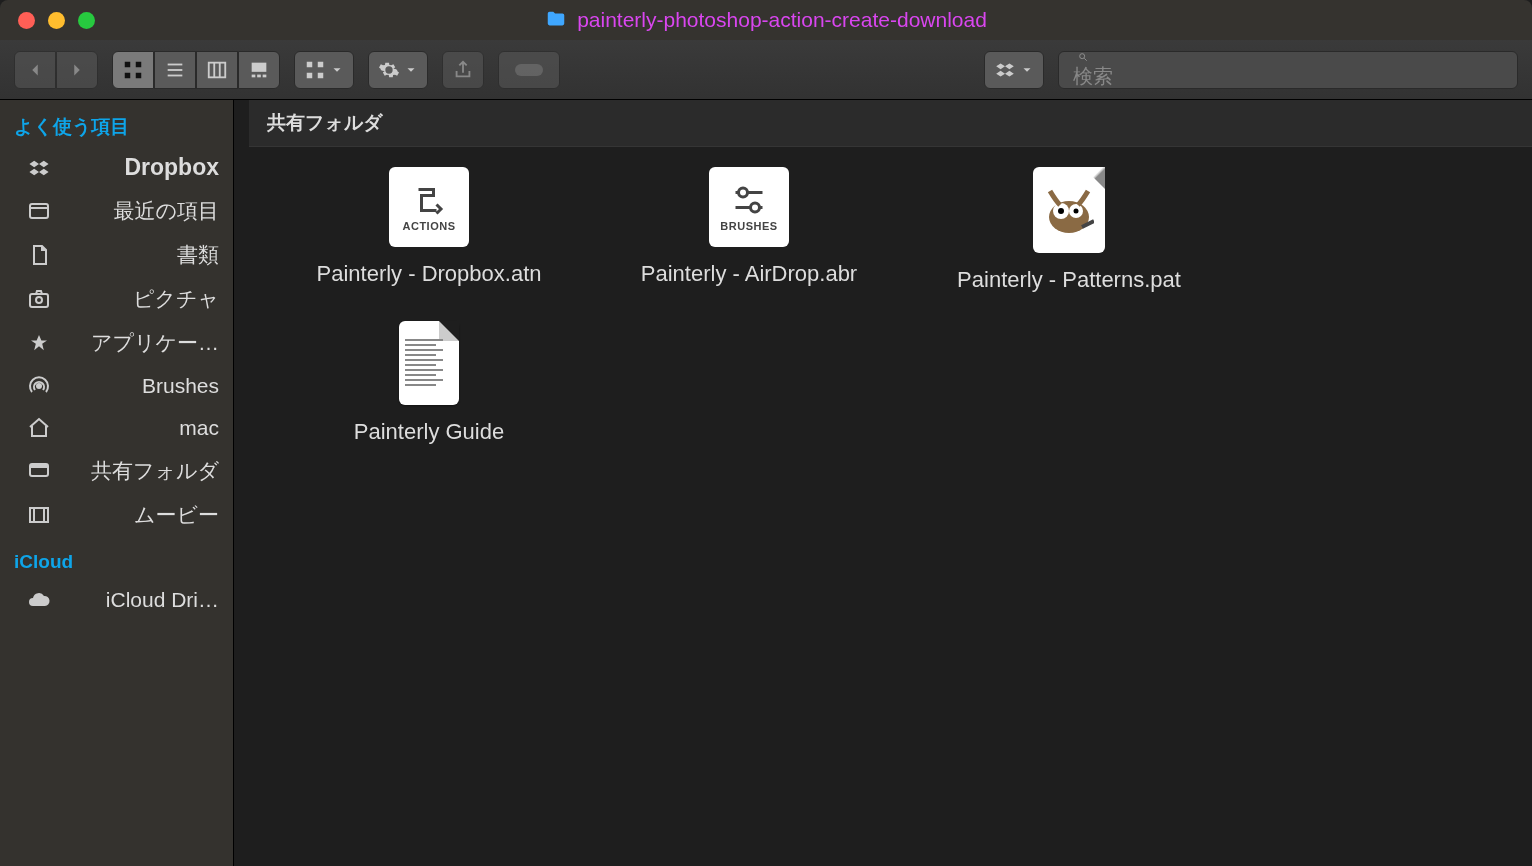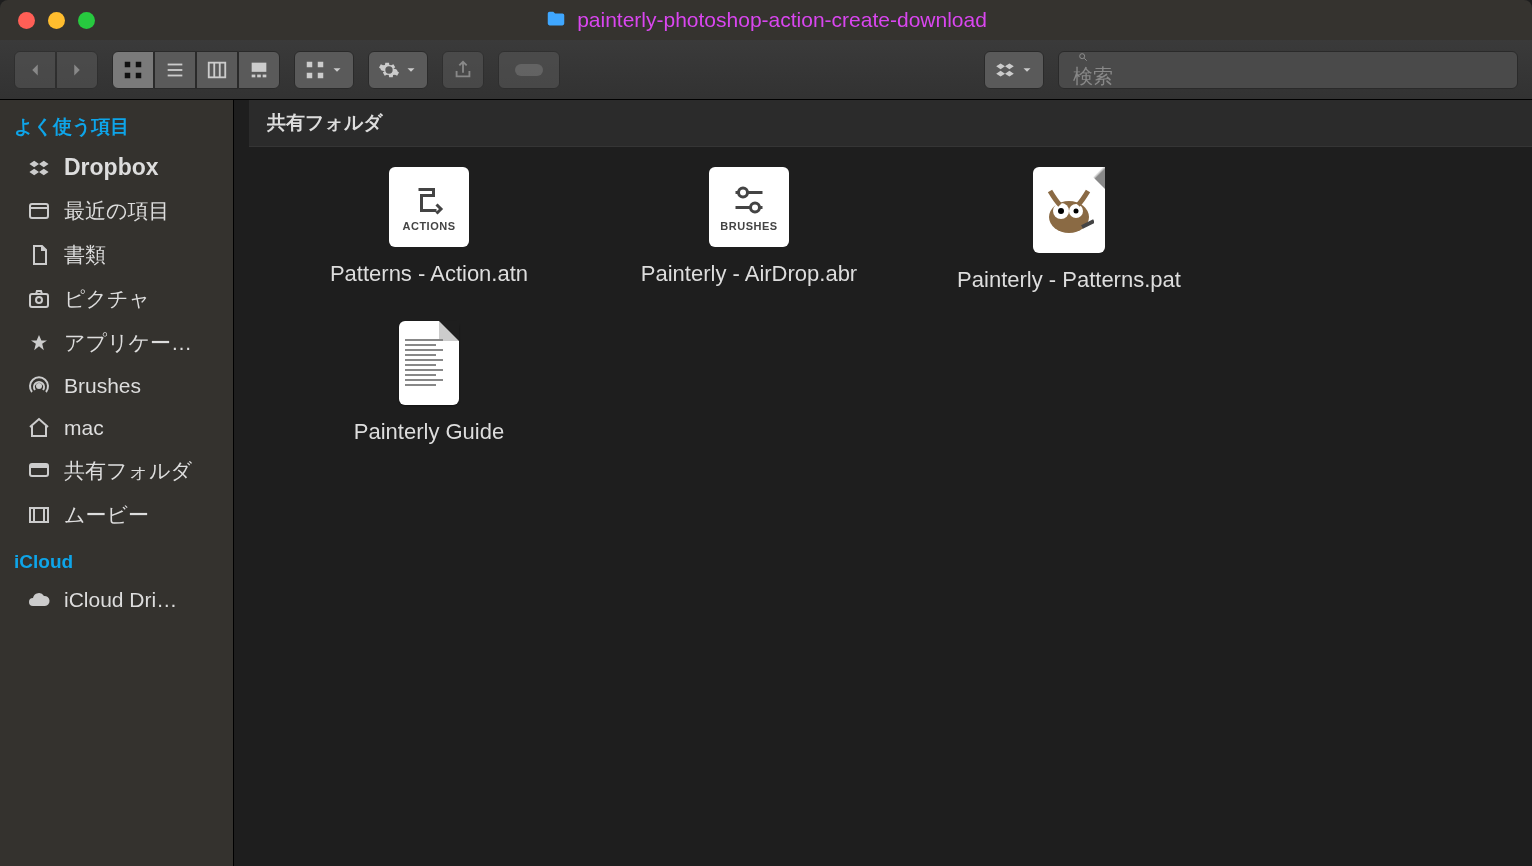--- a/index.html
+++ b/index.html
@@ -69,21 +69,21 @@
 }
 .search input::placeholder { color:#888; }
 
 
 .body { display:flex; height: calc(100% - 100px); }
 .sidebar {
   width: 234px; background:#34322e; color:#ddd;
   font-size:21px; overflow:hidden; border-right:1px solid #000;
 }
 .sec-head { color:#0ea5e9; font-size:19px; padding:14px 14px 6px; font-weight:600; }
-.srow { display:flex; align-items:center; gap:12px; padding:8px 14px 8px 26px; white-space:nowrap; overflow:hidden; text-overflow:ellipsis; cursor:default; }
+.srow { display:flex; align-items:center; gap:12px; padding:8px 14px 8px 26px; white-space:nowrap; overflow:hidden; text-overflow:ellipsis; cursor:default;justify-content:space-between; }
 .srow.fav { font-weight:700; font-size:23px; }
 .sicon { width:26px; height:26px; display:flex; align-items:center; justify-content:center; color:#ccc; flex-shrink:0; }
 .sicon svg { width:24px; height:24px; }
 
 .main { flex:1; background:#1e1e1e; display:flex; flex-direction:column;margin-left:15px; }
 .header { padding:10px 18px; font-size:19px; color:#ddd; font-weight:600; border-bottom:1px solid #353535; background:#2b2b2b; }
 .grid { flex:1; padding:20px; display:flex; flex-wrap:wrap; align-content:flex-start; gap:28px 0; }
 .item { width:320px; display:flex; flex-direction:column; align-items:center; gap:14px; cursor:default; }
 .thumb { width:80px; height:80px; display:flex; align-items:center; justify-content:center; border-radius:6px; }
 .item .label { color:#ddd; font-size:22px; text-align:center; }
@@ -353,21 +353,21 @@
     <div class="header">共有フォルダ</div>
     <div class="grid">
 
       <div class="item">
         <div class="thumb atn-thumb">
           <svg class="glyph" width="36" height="36" viewBox="0 0 24 24">
               <path fill="none" stroke="currentColor" stroke-width="2" d="M5 5h10v4H7v10h10M17 15l3 3-3 3"></path>
             </svg>
           <span class="txt">ACTIONS</span>
         </div>
-        <span class="label">Patterns - Action.atn</span>
+        <span class="label">Painterly - Dropbox.atn</span>
       </div>
 
       <div class="item">
         <div class="thumb abr-thumb">
           <svg class="glyph" width="36" height="36" viewBox="0 0 24 24">
               <g fill="none" stroke="currentColor" stroke-width="2">
                 <line x1="3" y1="7" x2="21" y2="7"></line>
                 <line x1="3" y1="17" x2="21" y2="17"></line>
                 <circle cx="8" cy="7" r="3" fill="#fff"></circle>
                 <circle cx="16" cy="17" r="3" fill="#fff"></circle>

